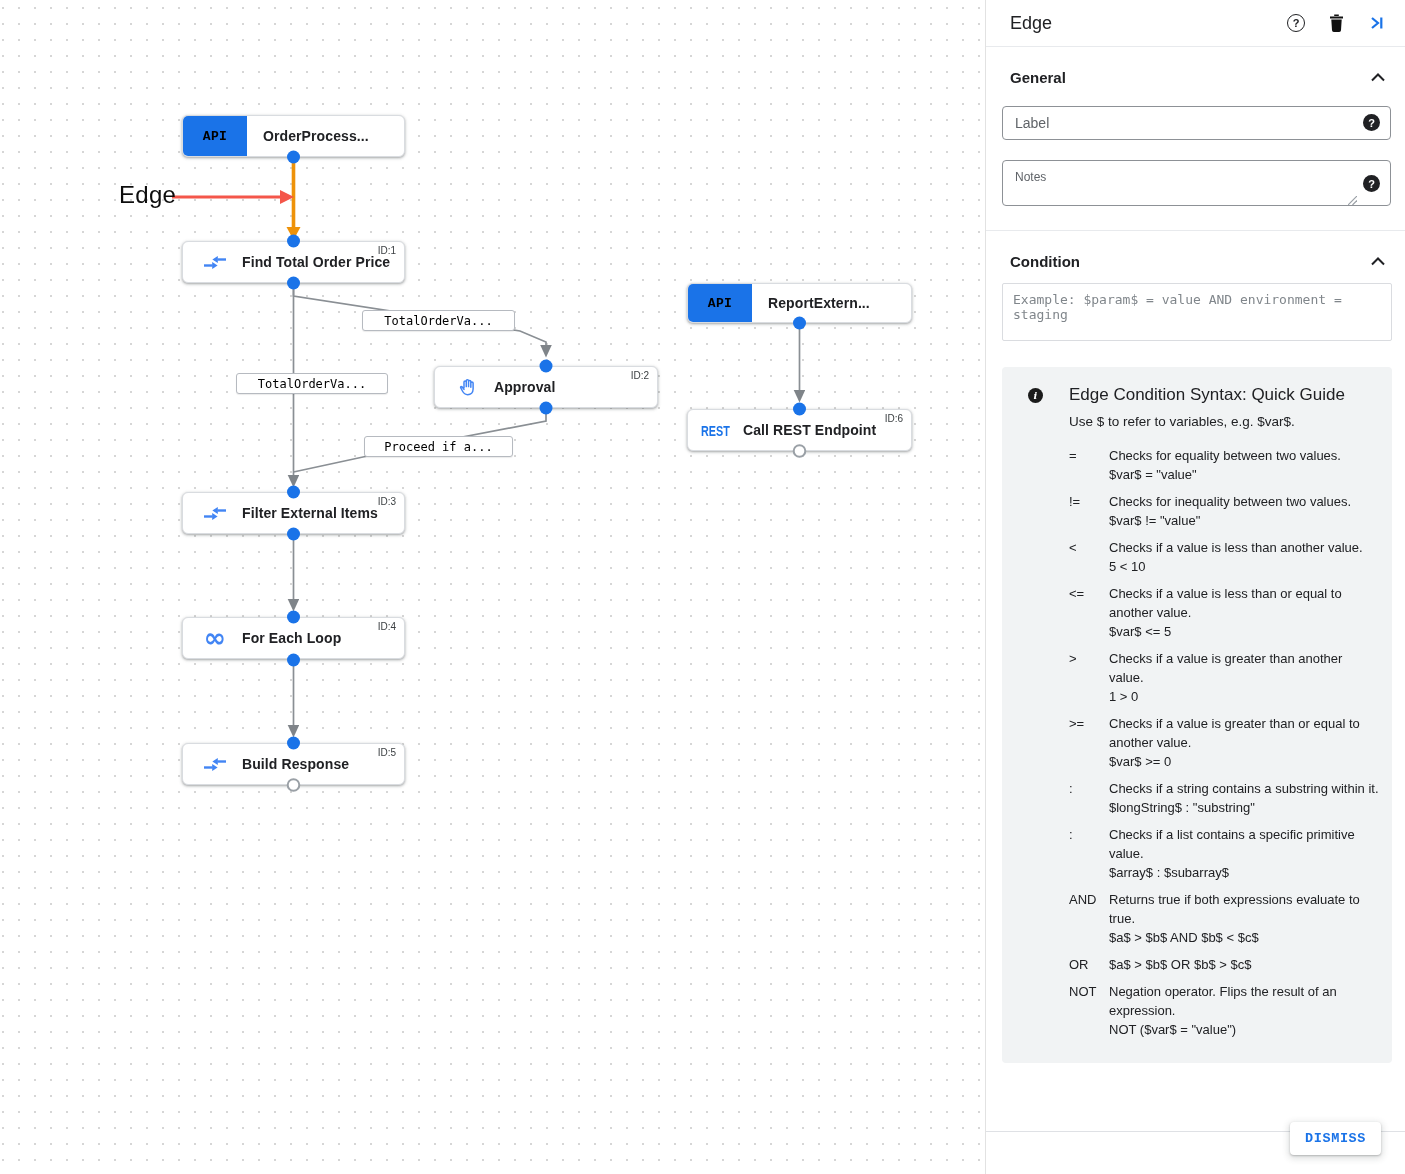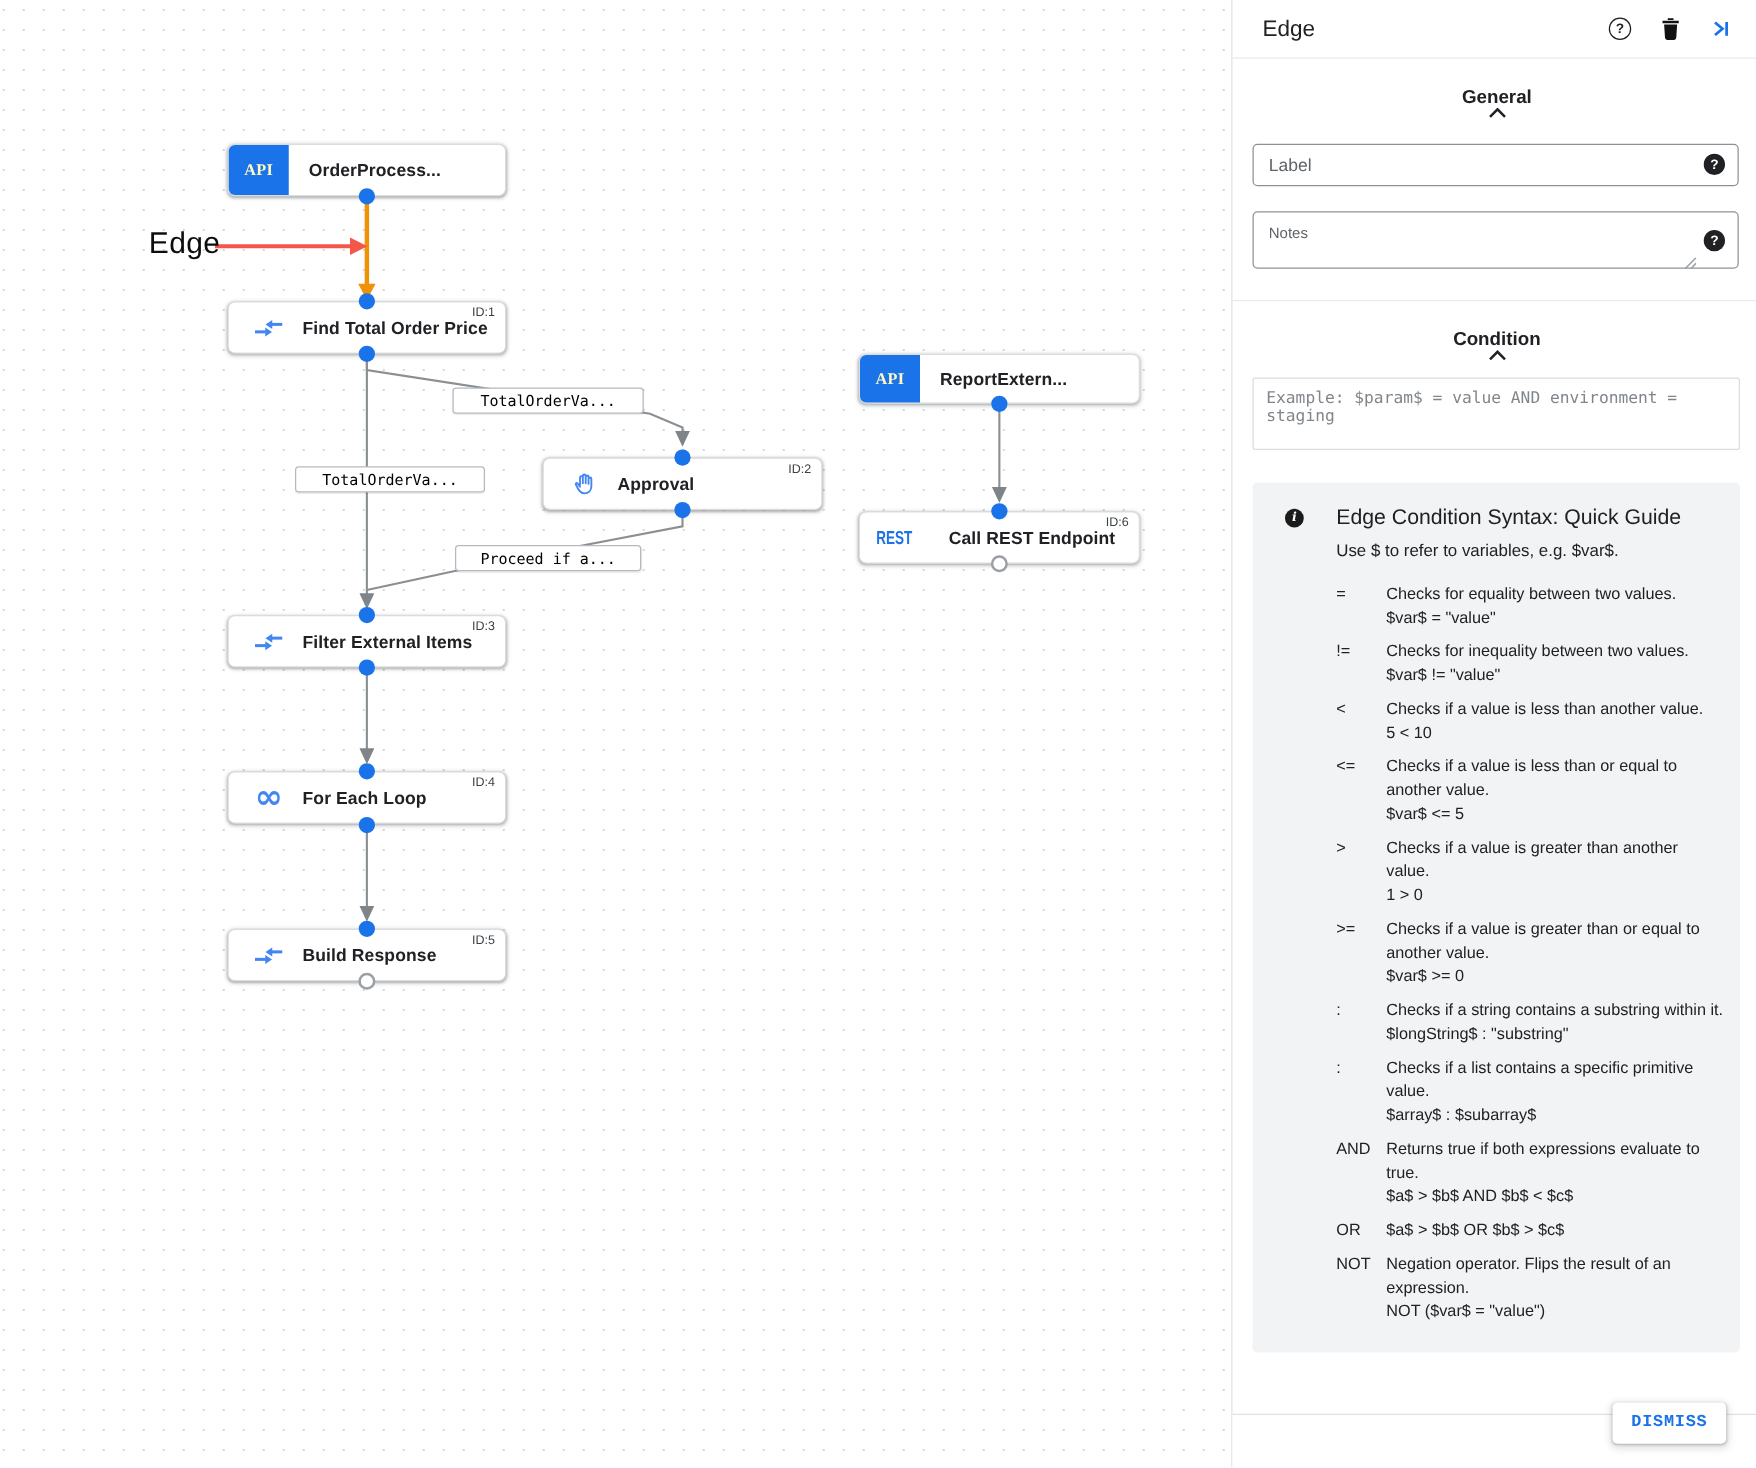--- a/index.html
+++ b/index.html
@@ -16,23 +16,23 @@
   svg.layer { position:absolute; left:0; top:0; width:985px; height:1174px; }
   svg.ports-layer { pointer-events:none; }
 
   .node {
     position:absolute; height:42px; background:#fff;
     border:1px solid #d9dce0; border-radius:6px;
     box-shadow:0 1px 2px rgba(60,64,67,.3), 0 1px 3px 1px rgba(60,64,67,.15);
     display:flex; align-items:center; z-index:2;
   }
   .node .api-badge {
-    width:48px; height:100%; background:#1a73e8; color:#fef9c3;
+    width:64px; height:100%; background:#1a73e8; color:#000000;
     border-radius:5px 0 0 5px; display:flex; align-items:center; justify-content:center;
-    font-family:Liberation Serif, serif; font-weight:bold; font-size:13px; letter-spacing:.3px;
+    font-family:Liberation Mono, monospace; font-weight:bold; font-size:13px; letter-spacing:.3px;
   }
   .node .node-label { font-size:14px; font-weight:bold; color:#202124; margin-left:15px; letter-spacing:.1px; }
   .node.trigger .node-label { margin-left:16px; }
   .node .task-icon { margin-left:20px; display:flex; align-items:center; justify-content:center; width:24px; }
   .node .id-badge { position:absolute; top:3px; right:8px; font-size:10px; color:#3c4043; }
   .icon-loop { color:#4285f4; font-size:27px; font-weight:bold; line-height:14px; font-family:"DejaVu Sans", sans-serif; }
   .icon-rest { color:#1a73e8; font-weight:bold; font-size:15px; display:inline-block; transform:scaleX(.72); transform-origin:left center; letter-spacing:0; }
 
   .edge-label {
     position:absolute; height:21px; background:#fff; border:1px solid #b6bac0; border-radius:3px;
@@ -46,21 +46,21 @@
   .panel {
     position:absolute; right:0; top:0; width:420px; height:1174px; background:#fff;
     border-left:1px solid #e2e2e2; z-index:6;
   }
   .panel-header { height:47px; border-bottom:1px solid #e8eaed; display:flex; align-items:center; padding:0 18px 0 24px; }
   .panel-title { font-size:18px; color:#202124; flex:1; }
   .hdr-icons { display:flex; align-items:center; gap:18px; }
   .icon-btn { width:22px; height:22px; display:flex; align-items:center; justify-content:center; cursor:pointer; }
   .help-circle-outline { width:18px; height:18px; border:1.6px solid #202124; border-radius:50%; display:flex; align-items:center; justify-content:center; font-size:11px; font-weight:bold; color:#202124; }
 
-  .section-head { display:flex; align-items:center; padding:0 20px 0 24px; margin-top:22px;flex-direction:column; }
+  .section-head { display:flex; align-items:center; padding:0 20px 0 24px; margin-top:22px; }
   .section-title { font-size:15px; font-weight:bold; color:#202124; flex:1; }
 
   .field-wrap { position:relative; margin:20px 14px 0 16px; }
   .field-input {
     width:100%; height:34px; border:1px solid #8d9196; border-radius:4px; padding:0 41px 0 12px;
     font-size:14px; font-family:"Liberation Sans", sans-serif; color:#202124; outline:none; background:#fff;
   }
   .field-textarea {
     width:100%; height:46px; border:1px solid #8d9196; border-radius:4px; padding:9px 36px 0 12px;
     font-size:12px; font-family:"Liberation Sans", sans-serif; color:#0369a1; outline:none; resize:none; background:#fff;
@@ -197,21 +197,21 @@
 
   <div class="node trigger" style="left:687px; top:283px; width:225px; height:40px;">
     <span class="api-badge">API</span>
     <span class="node-label">ReportExtern...</span>
   </div>
 
   <div class="node" style="left:687px; top:409px; width:225px;">
     <span class="task-icon" style="margin-left:16px; width:34px;">
         <span class="icon-rest">REST</span>
       </span>
-    <span class="node-label" style="margin-left:21px;">Call REST Endpoint</span>
+    <span class="node-label" style="margin-left:5px;">Call REST Endpoint</span>
     <span class="id-badge">ID:6</span>
   </div>
 
   <svg class="layer ports-layer" style="z-index:3;">
     <circle cx="293.5" cy="157" r="6.5" fill="#1a73e8"></circle>
     <circle cx="293.5" cy="241" r="6.5" fill="#1a73e8"></circle>
     <circle cx="293.5" cy="283" r="6.5" fill="#1a73e8"></circle>
     <circle cx="546" cy="366" r="6.5" fill="#1a73e8"></circle>
     <circle cx="546" cy="408" r="6.5" fill="#1a73e8"></circle>
     <circle cx="799.5" cy="323" r="6.5" fill="#1a73e8"></circle>

